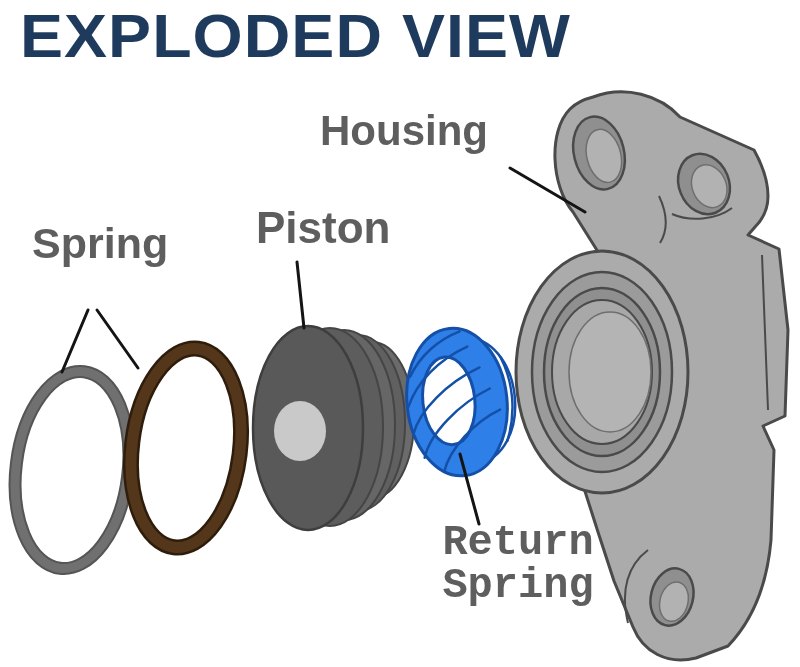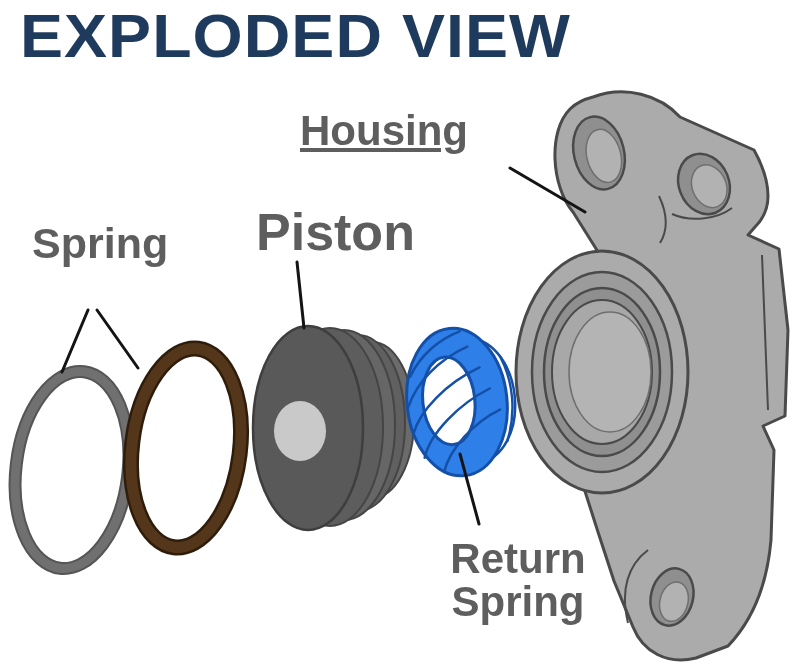--- a/index.html
+++ b/index.html
@@ -15,26 +15,26 @@
     position:absolute;left:20px;top:0px;
     font-size:62px;font-weight:bold;letter-spacing:1px;
     color:var(--c-title,#1e3a5c);
     transform:scaleX(1.04);transform-origin:left top;
     white-space:nowrap;
   }
   .part-label{
     position:absolute;font-weight:bold;line-height:1.02;
     color:var(--c-label,#5e5e5e);white-space:nowrap;
   }
-  .label-housing{left:300px;top:110px;font-size:42px;text-decoration:underline;}
-  .label-piston{left:256px;top:206px;font-size:52px;}
+  .label-housing{left:320px;top:110px;font-size:42px;}
+  .label-piston{left:256px;top:206px;font-size:44px;}
   .label-seals{left:32px;top:222px;}
   .label-seals .l1{font-size:27px;display:block;}
   .label-seals .l2{font-size:43px;display:block;}
-  .label-spring{left:430px;top:538px;width:176px;text-align:center;font-size:42px;}
+  .label-spring{left:430px;top:522px;width:176px;text-align:center;font-size:42px;font-family:Liberation Mono, monospace;}
   .label-spring span{display:block;}
 
   
   .leader{stroke:var(--c-leader-line,#141414);stroke-width:3;stroke-linecap:round;fill:none;}
   .seal-gray-under{fill:none;stroke:#555555;stroke-width:13;}
   .seal-gray-over{fill:none;stroke:var(--c-seal-gray,#707070);stroke-width:9;}
   .seal-brown-under{fill:none;stroke:#2f1d0c;stroke-width:16;}
   .seal-brown-over{fill:none;stroke:var(--c-seal-brown,#54361b);stroke-width:11;}
   .piston-ring{stroke:#454545;stroke-width:2;}
   .piston-face{fill:var(--c-piston-body,#595959);stroke:#3e3e3e;stroke-width:2.5;}

